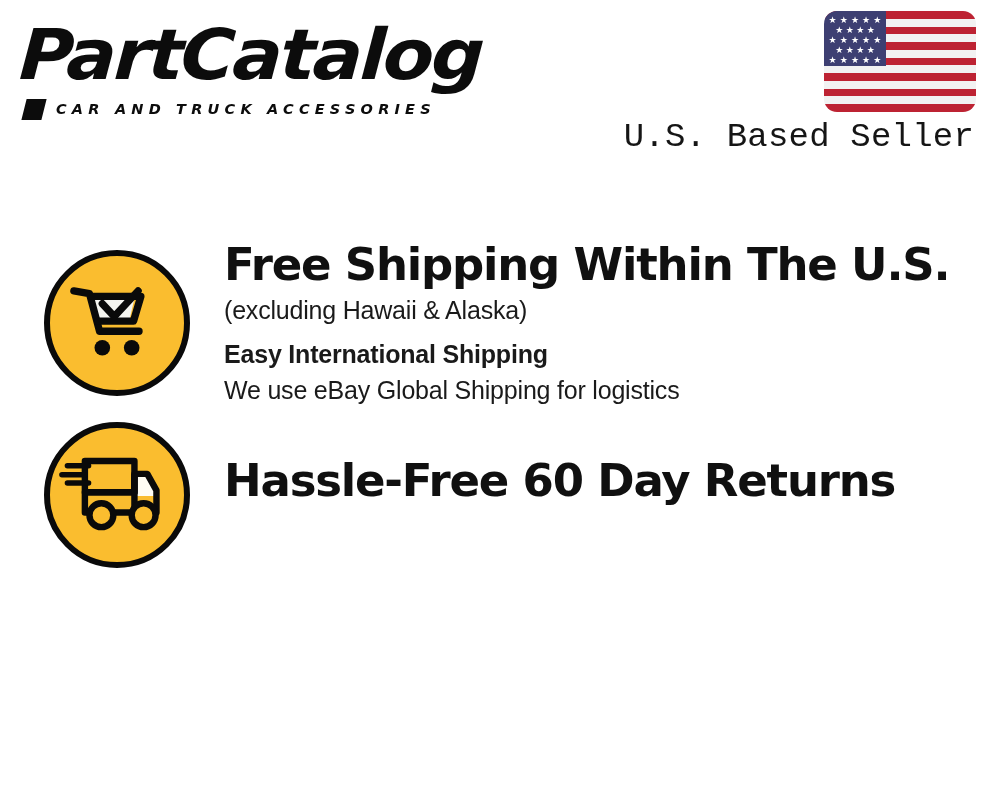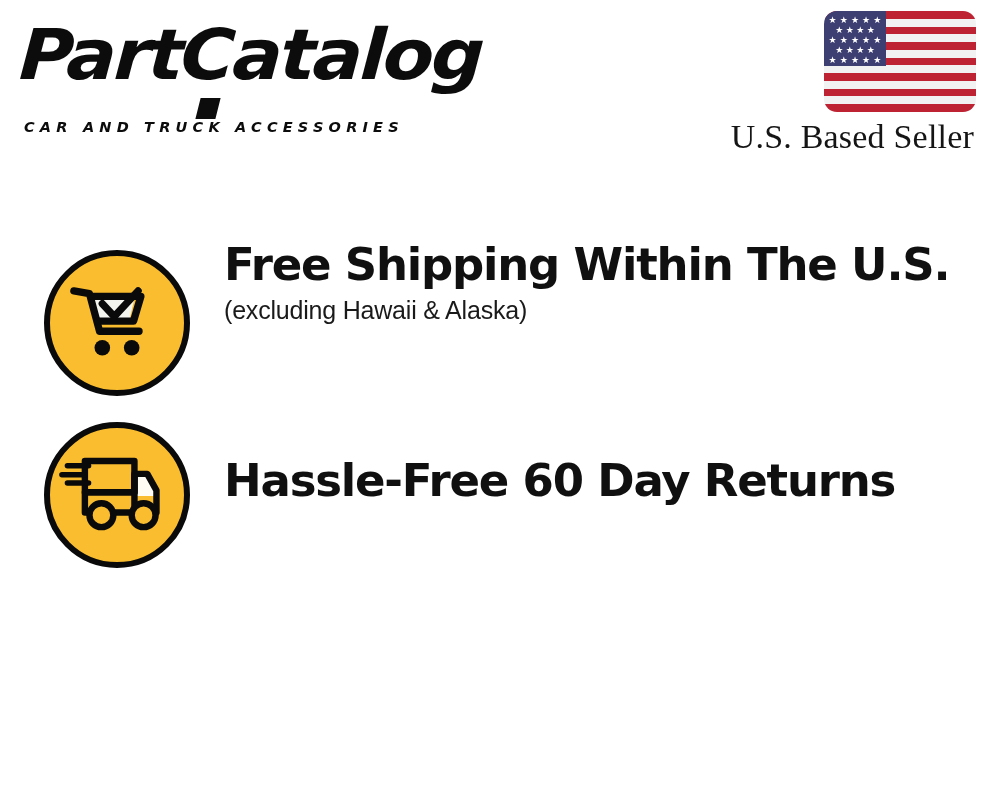--- a/index.html
+++ b/index.html
@@ -26,21 +26,21 @@
     font-size:70px;
     line-height:74px;
     letter-spacing:-2.5px;
     color:#0c0c0c;
     transform:scaleX(1.06) skewX(-3deg);
     transform-origin:left top;
     white-space:nowrap;
   }
   #logo-tagline-row{
     position:absolute; left:2px; top:80px;
-    display:flex; align-items:center; height:22px;flex-direction:column;
+    display:flex; align-items:center; height:22px;
   }
   #logo-tagline-slash{
     width:20px; height:21px;
     background:#0c0c0c;
     transform:skewX(-14deg);
     margin-right:12px;
     flex:0 0 auto;
   }
   #logo-tagline{
     font-family:"DejaVu Sans", sans-serif;
@@ -75,21 +75,21 @@
     height:10px; align-items:center;
   }
   .star-row.offset{ padding:0 7px; }
   .star{
     font-size:9px; line-height:9px;
     color:#ffffff;
     font-family:"DejaVu Sans", sans-serif;
   }
   #seller-label{
     position:absolute; right:14px; top:106px;
-    font-family:Liberation Serif, serif;
+    font-family:Liberation Mono, monospace;
     font-weight:300;
     font-size:34px;
     line-height:40px;
     letter-spacing:0.2px;
     color:#151515;
     white-space:nowrap;
     text-align:right;
   }
 
   
@@ -219,20 +219,22 @@
         <path d="M26 38 L43 41 L54 82 L97 82" fill="none" stroke="#0a0a0a" stroke-width="8" stroke-linecap="round" stroke-linejoin="round"></path>
         <path d="M47 44 L99 44 L91 71 L52 71" fill="none" stroke="#0a0a0a" stroke-width="8" stroke-linecap="round" stroke-linejoin="round"></path>
         <path d="M57 52 L70 66 L96 38" fill="none" stroke="#0a0a0a" stroke-width="8" stroke-linecap="round" stroke-linejoin="round"></path>
         <circle cx="57" cy="100" r="8.5" fill="#0a0a0a"></circle>
         <circle cx="89" cy="100" r="8.5" fill="#0a0a0a"></circle>
       </svg>
     </div>
     <div class="feature-text">
       <div class="feature-headline">Free Shipping Within The U.S.</div>
       <div class="feature-sub">(excluding Hawaii &amp; Alaska)</div>
+      <div class="feature-sub strong">Easy International Shipping</div>
+      <div class="feature-sub">We use eBay Global Shipping for logistics</div>
     </div>
   </div>
 
   <div class="feature-row row-single">
     <div class="icon-badge">
       <svg class="icon-art" viewBox="0 0 146 146">
         <path d="M92 52 L106 52 L114 66 L114 74 L92 74 Z" fill="#fffdf3"></path>
         <rect x="38" y="36" width="54" height="34" fill="none" stroke="#0a0a0a" stroke-width="7" stroke-linejoin="round"></rect>
         <path d="M38 70 L38 92 L116 92 L116 68 L106 50 L92 50 L92 70 Z" fill="none" stroke="#0a0a0a" stroke-width="7" stroke-linejoin="round"></path>
         <line x1="92" y1="50" x2="92" y2="92" stroke="#0a0a0a" stroke-width="7"></line>

